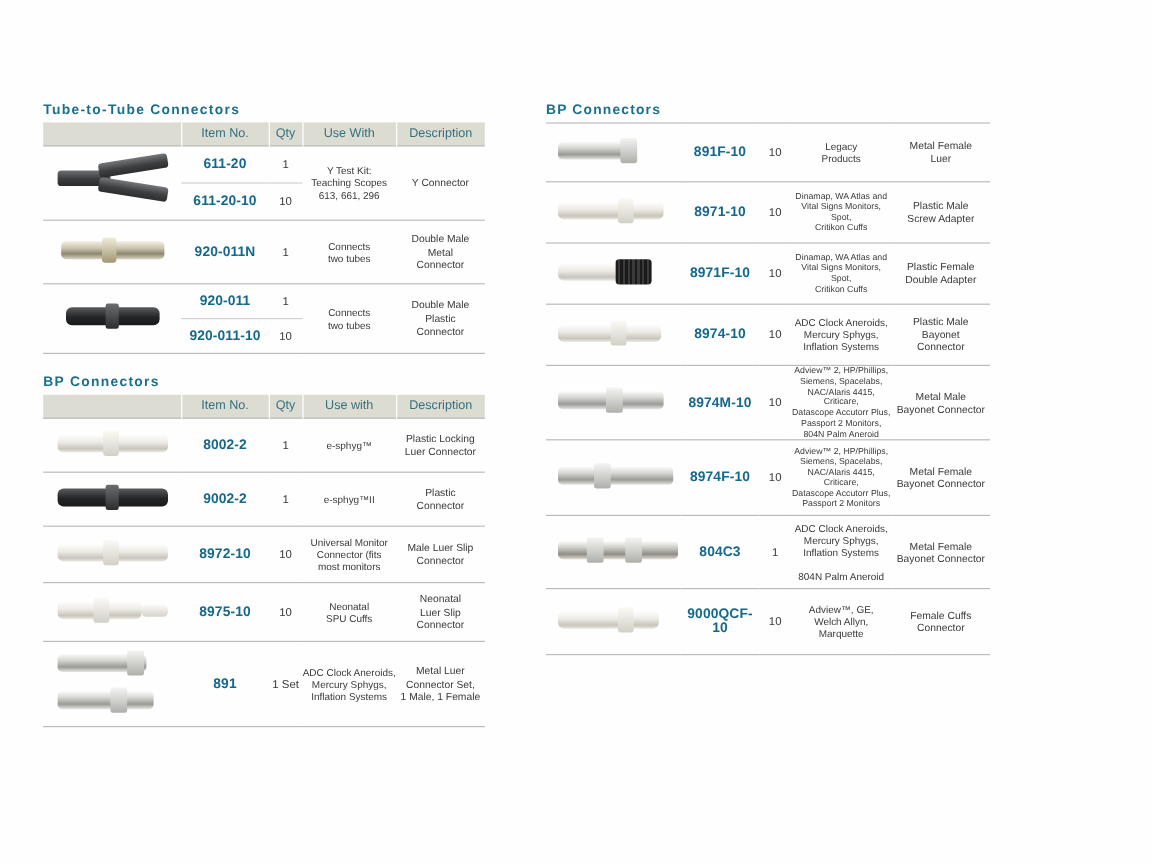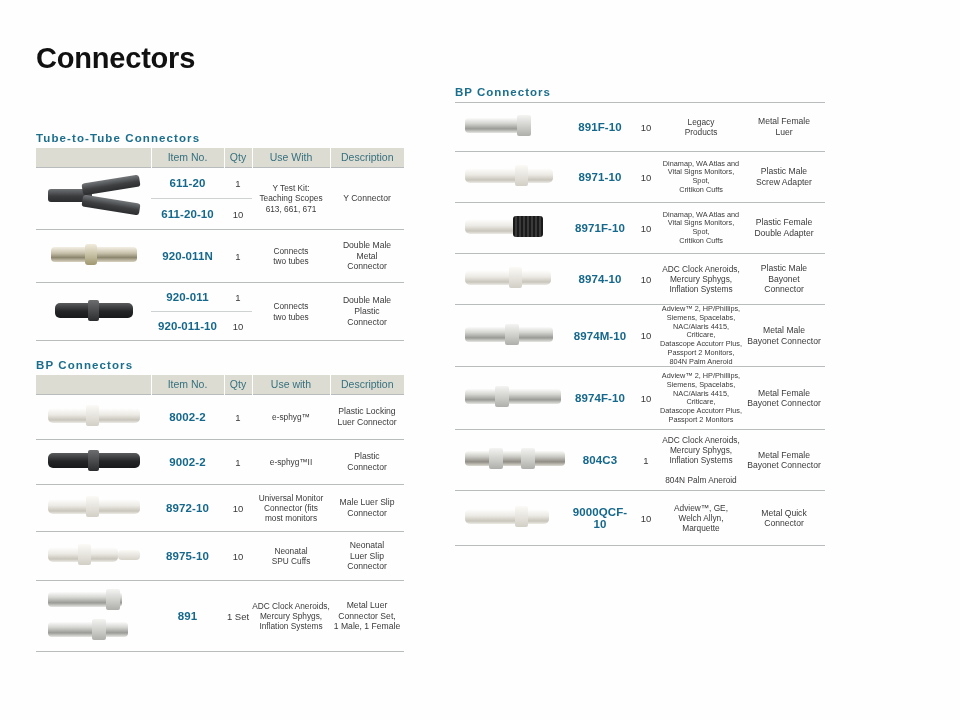--- a/index.html
+++ b/index.html
@@ -31,21 +31,20 @@
     letter-spacing: -0.2px;
     color: #111111;
     line-height: 1;
     font-family: "Liberation Sans", sans-serif;
   }
   .col-left {
     position: absolute;
     left: 36px;
     top: 86px;
     width: 368px;
-    margin-top: 46px;
   }
   .col-right {
     position: absolute;
     left: 455px;
     top: 86px;
     width: 370px;
   }
   .section-head {
     font-size: 11.5px;
     font-weight: bold;
@@ -199,21 +198,20 @@
     border-radius: 3px;
   }
   .stack2 { display: block; }
   .stack2 .prod { margin: 2px 0; }
 </style>
 </head>
 <body>
 
 <div class="page">
 
-  <div class="page-title">Connectors</div>
 
   <div class="col-left">
 
     <div class="section-head">Tube-to-Tube Connectors</div>
 
     <table class="cat">
       <colgroup>
         <col style="width:115px">
           <col style="width:73px">
           <col style="width:28px">
@@ -232,21 +230,21 @@
         <tr class="rowtop">
           <td class="img" rowspan="2">
             <span class="prod shape-y">
               <span class="body b1"></span><span class="body b2"></span><span class="body b3"></span>
             </span>
           </td>
           <td class="itm" style="height:30px">611-20</td>
           <td class="qty">1</td>
           <td class="use" rowspan="2" style="white-space:pre-line">Y Test Kit:
 Teaching Scopes
-613, 661, 671</td>
+613, 661, 296</td>
           <td class="desc" rowspan="2" style="white-space:pre-line">Y Connector</td>
         </tr>
         <tr class="subrow">
           <td class="itm" style="height:30px">611-20-10</td>
           <td class="qty">10</td>
         </tr>
 
         <tr class="rowtop">
           <td class="img">
             <span class="prod shape-metal">
@@ -522,21 +520,21 @@
         <tr class="rowtop">
           <td class="img">
             <span class="prod shape-white">
               <span class="body b1" style="width:84px"></span><span class="body b2" style="left:50px"></span>
             </span>
           </td>
           <td class="itm" style="height:54px">9000QCF-10</td>
           <td class="qty">10</td>
           <td class="use" style="white-space:pre-line">Adview™, GE,
 Welch Allyn, Marquette</td>
-          <td class="desc" style="white-space:pre-line">Metal Quick
+          <td class="desc" style="white-space:pre-line">Female Cuffs
 Connector</td>
         </tr>
 
 
         <tr class="lastline">
           <td colspan="5" style="height:0"></td>
         </tr>
       </tbody>
     </table>
   </div>

